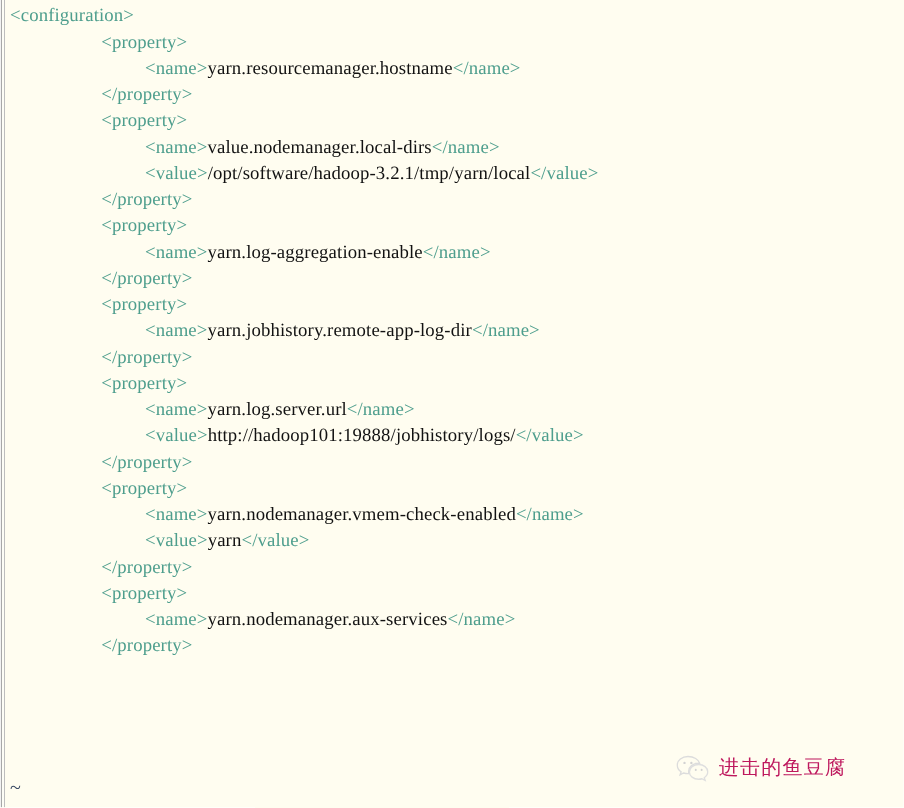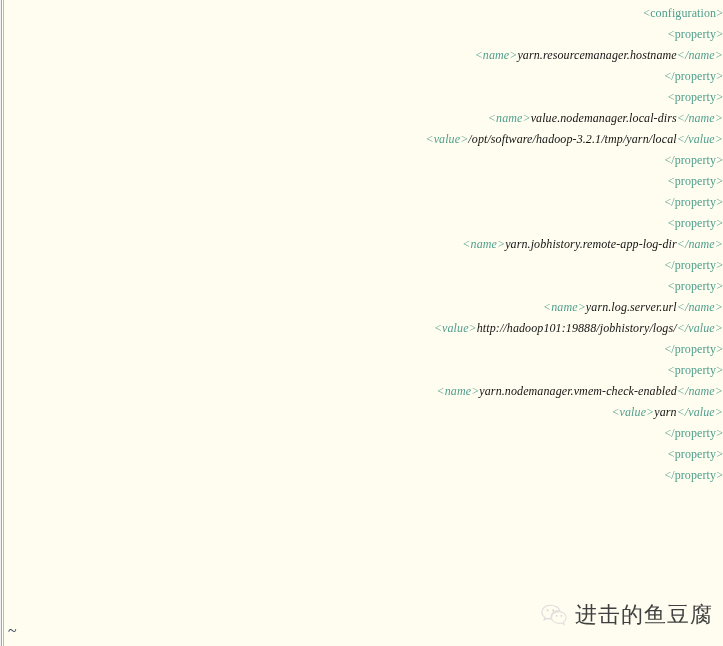--- a/index.html
+++ b/index.html
@@ -36,31 +36,30 @@
     top: 0;
     left: 0;
     width: 723px;
     padding-top: 3px;
     box-sizing: border-box;
   }
 
   .line {
     height: 21px;
     line-height: 21px;
-    font-size: 12px;
+    font-size: 15px;
     white-space: pre;
     color: #111111;
     letter-spacing: 0.1px;
-    text-align: right;
   }
 
   
   .i0 { padding-left: 8px; }
-  .i1 { padding-left: 45px; }
-  .i2 { padding-left: 67px; font-style: italic; }
+  .i1 { padding-left: 81px; }
+  .i2 { padding-left: 116px; }
 
   .tag {
     color: #4e9e8d;
   }
   .txt {
     color: #121212;
   }
   .tilde {
     color: #3b4a63;
     font-size: 16px;
@@ -80,23 +79,23 @@
     opacity: 1;
     pointer-events: none;
   }
   .wm-icon {
     width: 26px;
     height: 22px;
     position: relative;
     flex: 0 0 auto;
   }
   .wm-text {
-    font-family: Liberation Serif, serif;
-    font-size: 22px;
-    color: #404040;
+    font-family: Liberation Mono, monospace;
+    font-size: 16px;
+    color: #be185d;
     letter-spacing: 1px;
     line-height: 22px;
     white-space: nowrap;
   }
 </style>
 </head>
 <body>
 
 <div id="screen">
 
@@ -105,33 +104,35 @@
   <div class="code" id="code-area">
       <div class="line i0"><span class="tag">&lt;configuration&gt;</span></div>
       <div class="line i1"><span class="tag">&lt;property&gt;</span></div>
       <div class="line i2"><span class="tag">&lt;name&gt;</span><span class="txt">yarn.resourcemanager.hostname</span><span class="tag">&lt;/name&gt;</span></div>
       <div class="line i1"><span class="tag">&lt;/property&gt;</span></div>
       <div class="line i1"><span class="tag">&lt;property&gt;</span></div>
       <div class="line i2"><span class="tag">&lt;name&gt;</span><span class="txt">value.nodemanager.local-dirs</span><span class="tag">&lt;/name&gt;</span></div>
       <div class="line i2"><span class="tag">&lt;value&gt;</span><span class="txt">/opt/software/hadoop-3.2.1/tmp/yarn/local</span><span class="tag">&lt;/value&gt;</span></div>
       <div class="line i1"><span class="tag">&lt;/property&gt;</span></div>
       <div class="line i1"><span class="tag">&lt;property&gt;</span></div>
+      <div class="line i2"><span class="tag">&lt;name&gt;</span><span class="txt">yarn.log-aggregation-enable</span><span class="tag">&lt;/name&gt;</span></div>
       <div class="line i1"><span class="tag">&lt;/property&gt;</span></div>
       <div class="line i1"><span class="tag">&lt;property&gt;</span></div>
       <div class="line i2"><span class="tag">&lt;name&gt;</span><span class="txt">yarn.jobhistory.remote-app-log-dir</span><span class="tag">&lt;/name&gt;</span></div>
       <div class="line i1"><span class="tag">&lt;/property&gt;</span></div>
       <div class="line i1"><span class="tag">&lt;property&gt;</span></div>
       <div class="line i2"><span class="tag">&lt;name&gt;</span><span class="txt">yarn.log.server.url</span><span class="tag">&lt;/name&gt;</span></div>
       <div class="line i2"><span class="tag">&lt;value&gt;</span><span class="txt">http://hadoop101:19888/jobhistory/logs/</span><span class="tag">&lt;/value&gt;</span></div>
       <div class="line i1"><span class="tag">&lt;/property&gt;</span></div>
       <div class="line i1"><span class="tag">&lt;property&gt;</span></div>
       <div class="line i2"><span class="tag">&lt;name&gt;</span><span class="txt">yarn.nodemanager.vmem-check-enabled</span><span class="tag">&lt;/name&gt;</span></div>
       <div class="line i2"><span class="tag">&lt;value&gt;</span><span class="txt">yarn</span><span class="tag">&lt;/value&gt;</span></div>
       <div class="line i1"><span class="tag">&lt;/property&gt;</span></div>
       <div class="line i1"><span class="tag">&lt;property&gt;</span></div>
+      <div class="line i2"><span class="tag">&lt;name&gt;</span><span class="txt">yarn.nodemanager.aux-services</span><span class="tag">&lt;/name&gt;</span></div>
       <div class="line i1"><span class="tag">&lt;/property&gt;</span></div>
     </div>
 
   <div class="tilde" id="tilde-line" style="position:absolute; left:0; top:623px;">~</div>
 
   <div class="watermark">
     <span class="wm-icon">
       <svg width="26" height="22" viewBox="0 0 26 22" aria-hidden="true">
         <path d="M9.4 1.2C4.6 1.2 0.8 4.3 0.8 8.1c0 2.1 1.2 4 3.1 5.3l-0.8 2.4 2.7-1.4c1.1 0.3 2.3 0.5 3.6 0.5 0.3 0 0.6 0 0.8 0 -0.2-0.6-0.3-1.2-0.3-1.8 0-3.6 3.5-6.5 7.9-6.5 0.3 0 0.6 0 0.9 0C17.9 3.6 14.1 1.2 9.4 1.2z" fill="none" stroke="#dcdcdc" stroke-width="1.1"></path>
         <circle cx="6.6" cy="6.3" r="0.95" fill="#d2d2d2"></circle>

